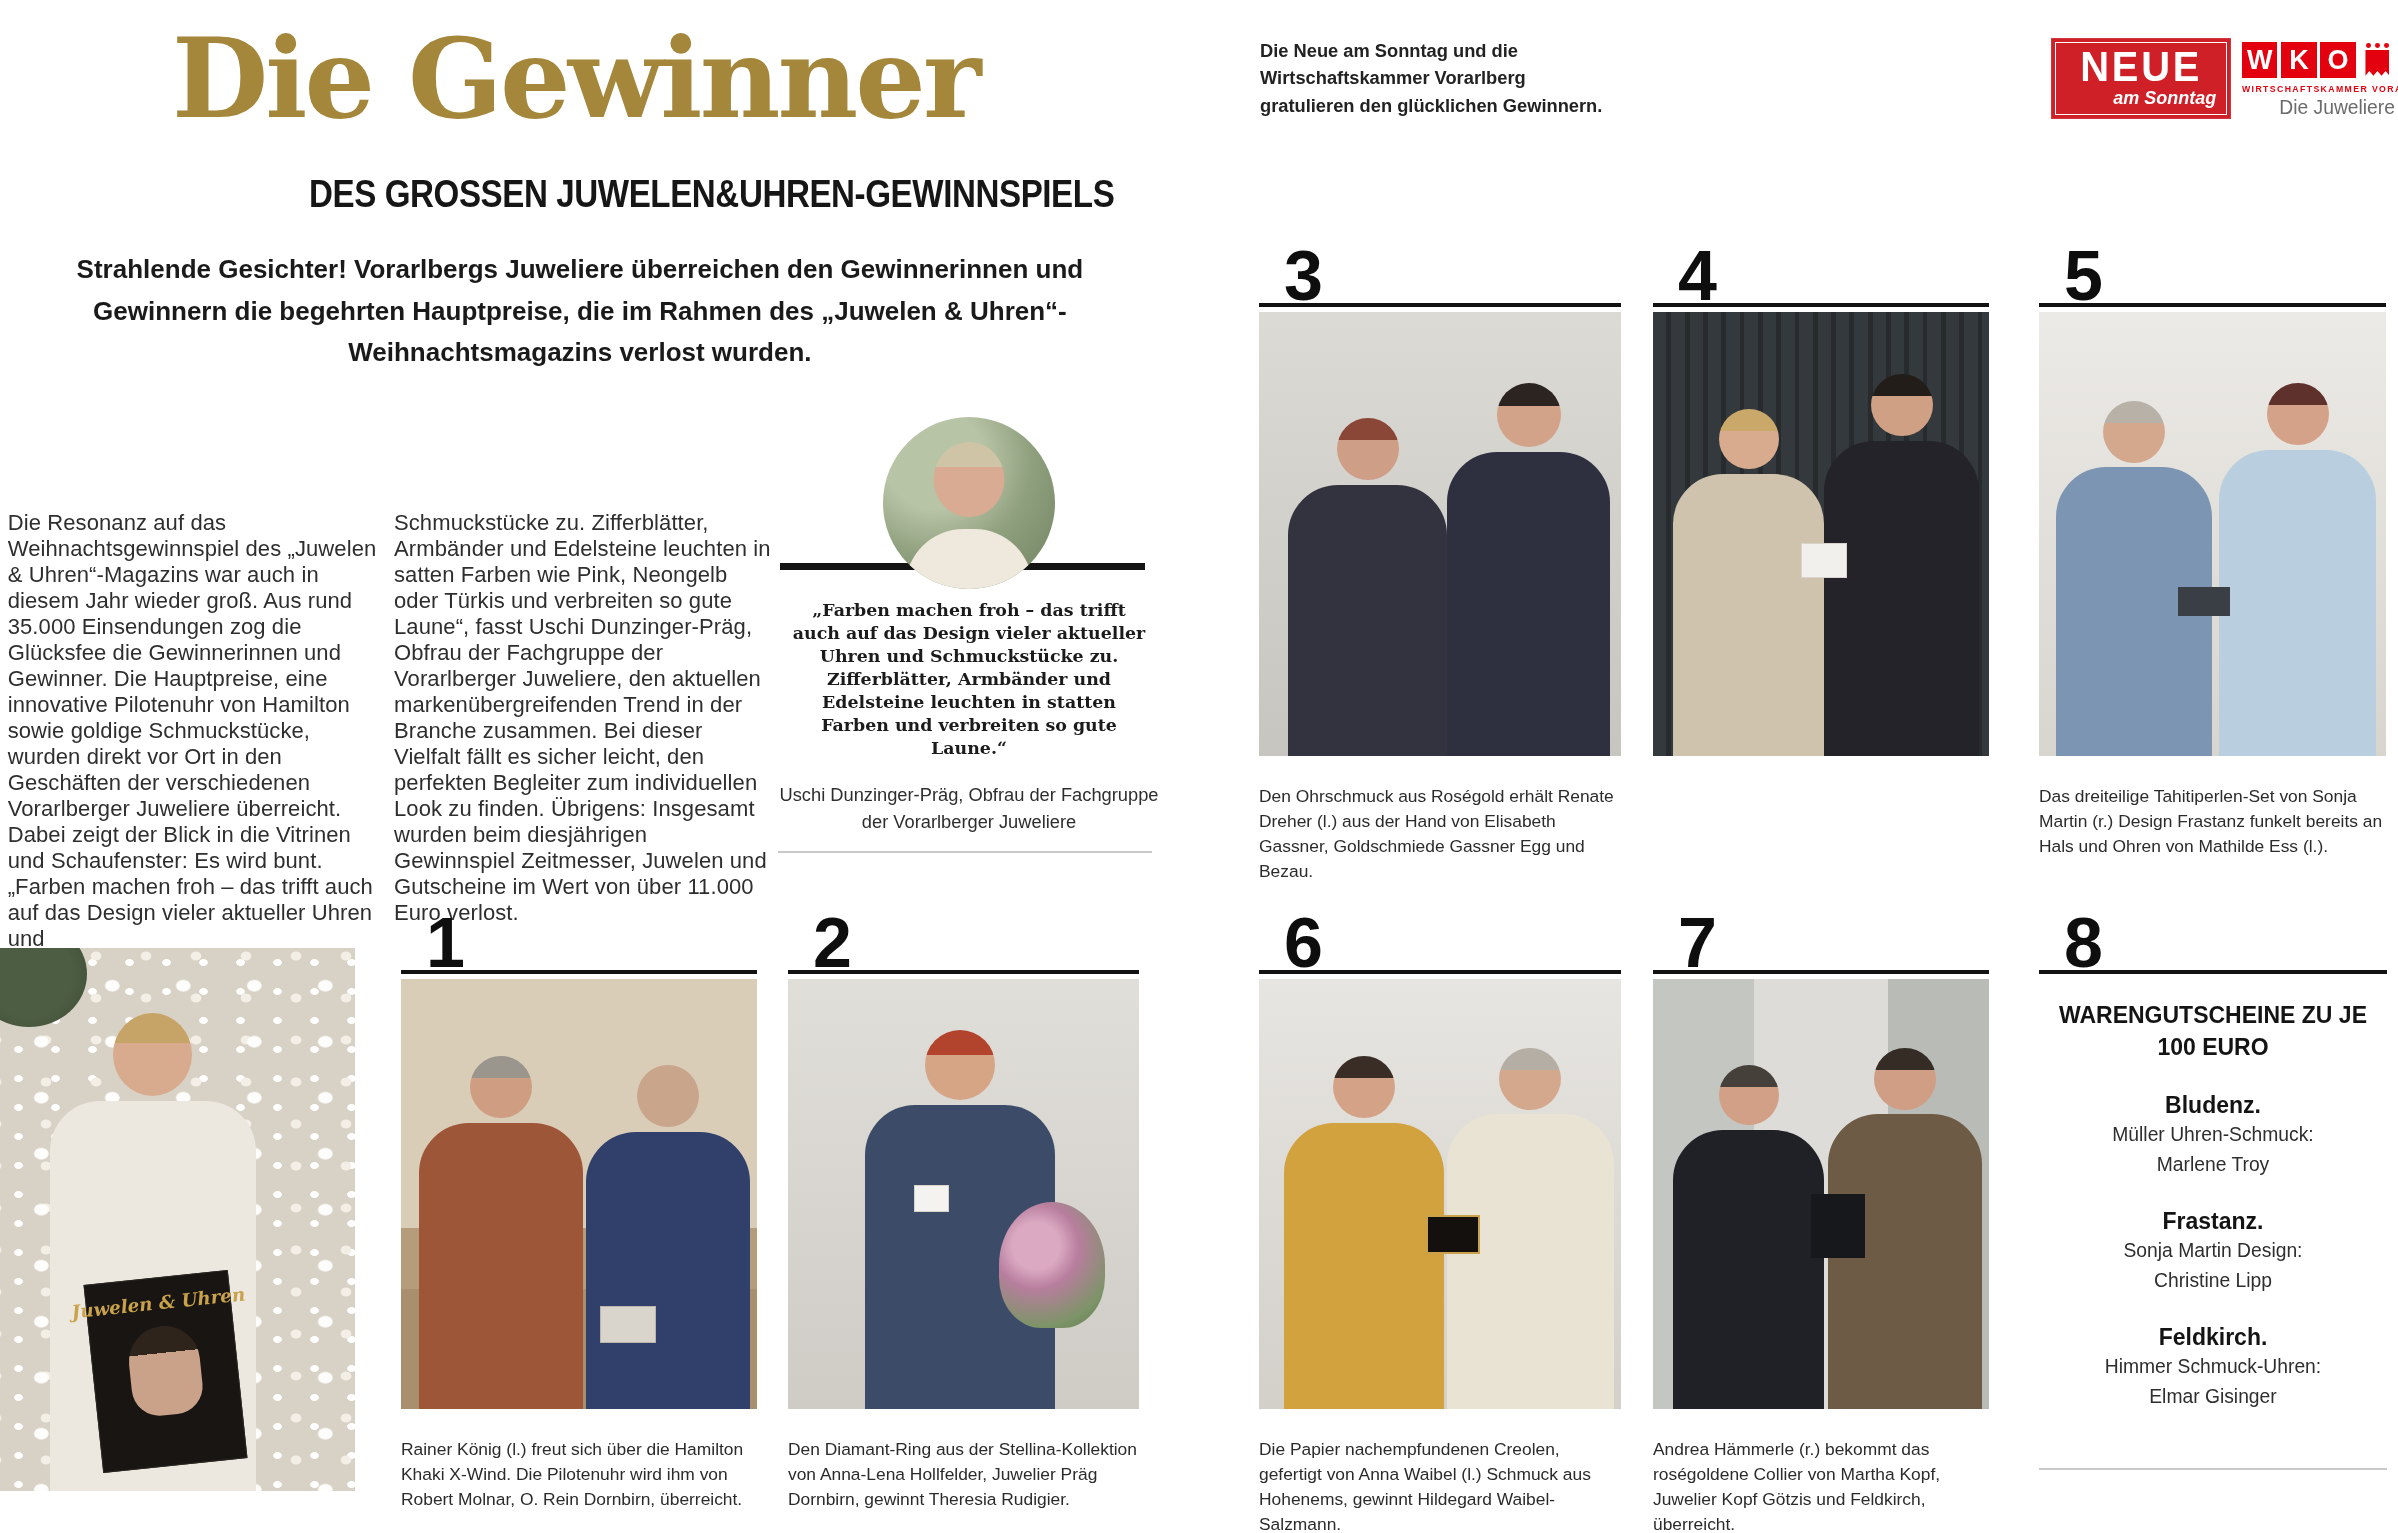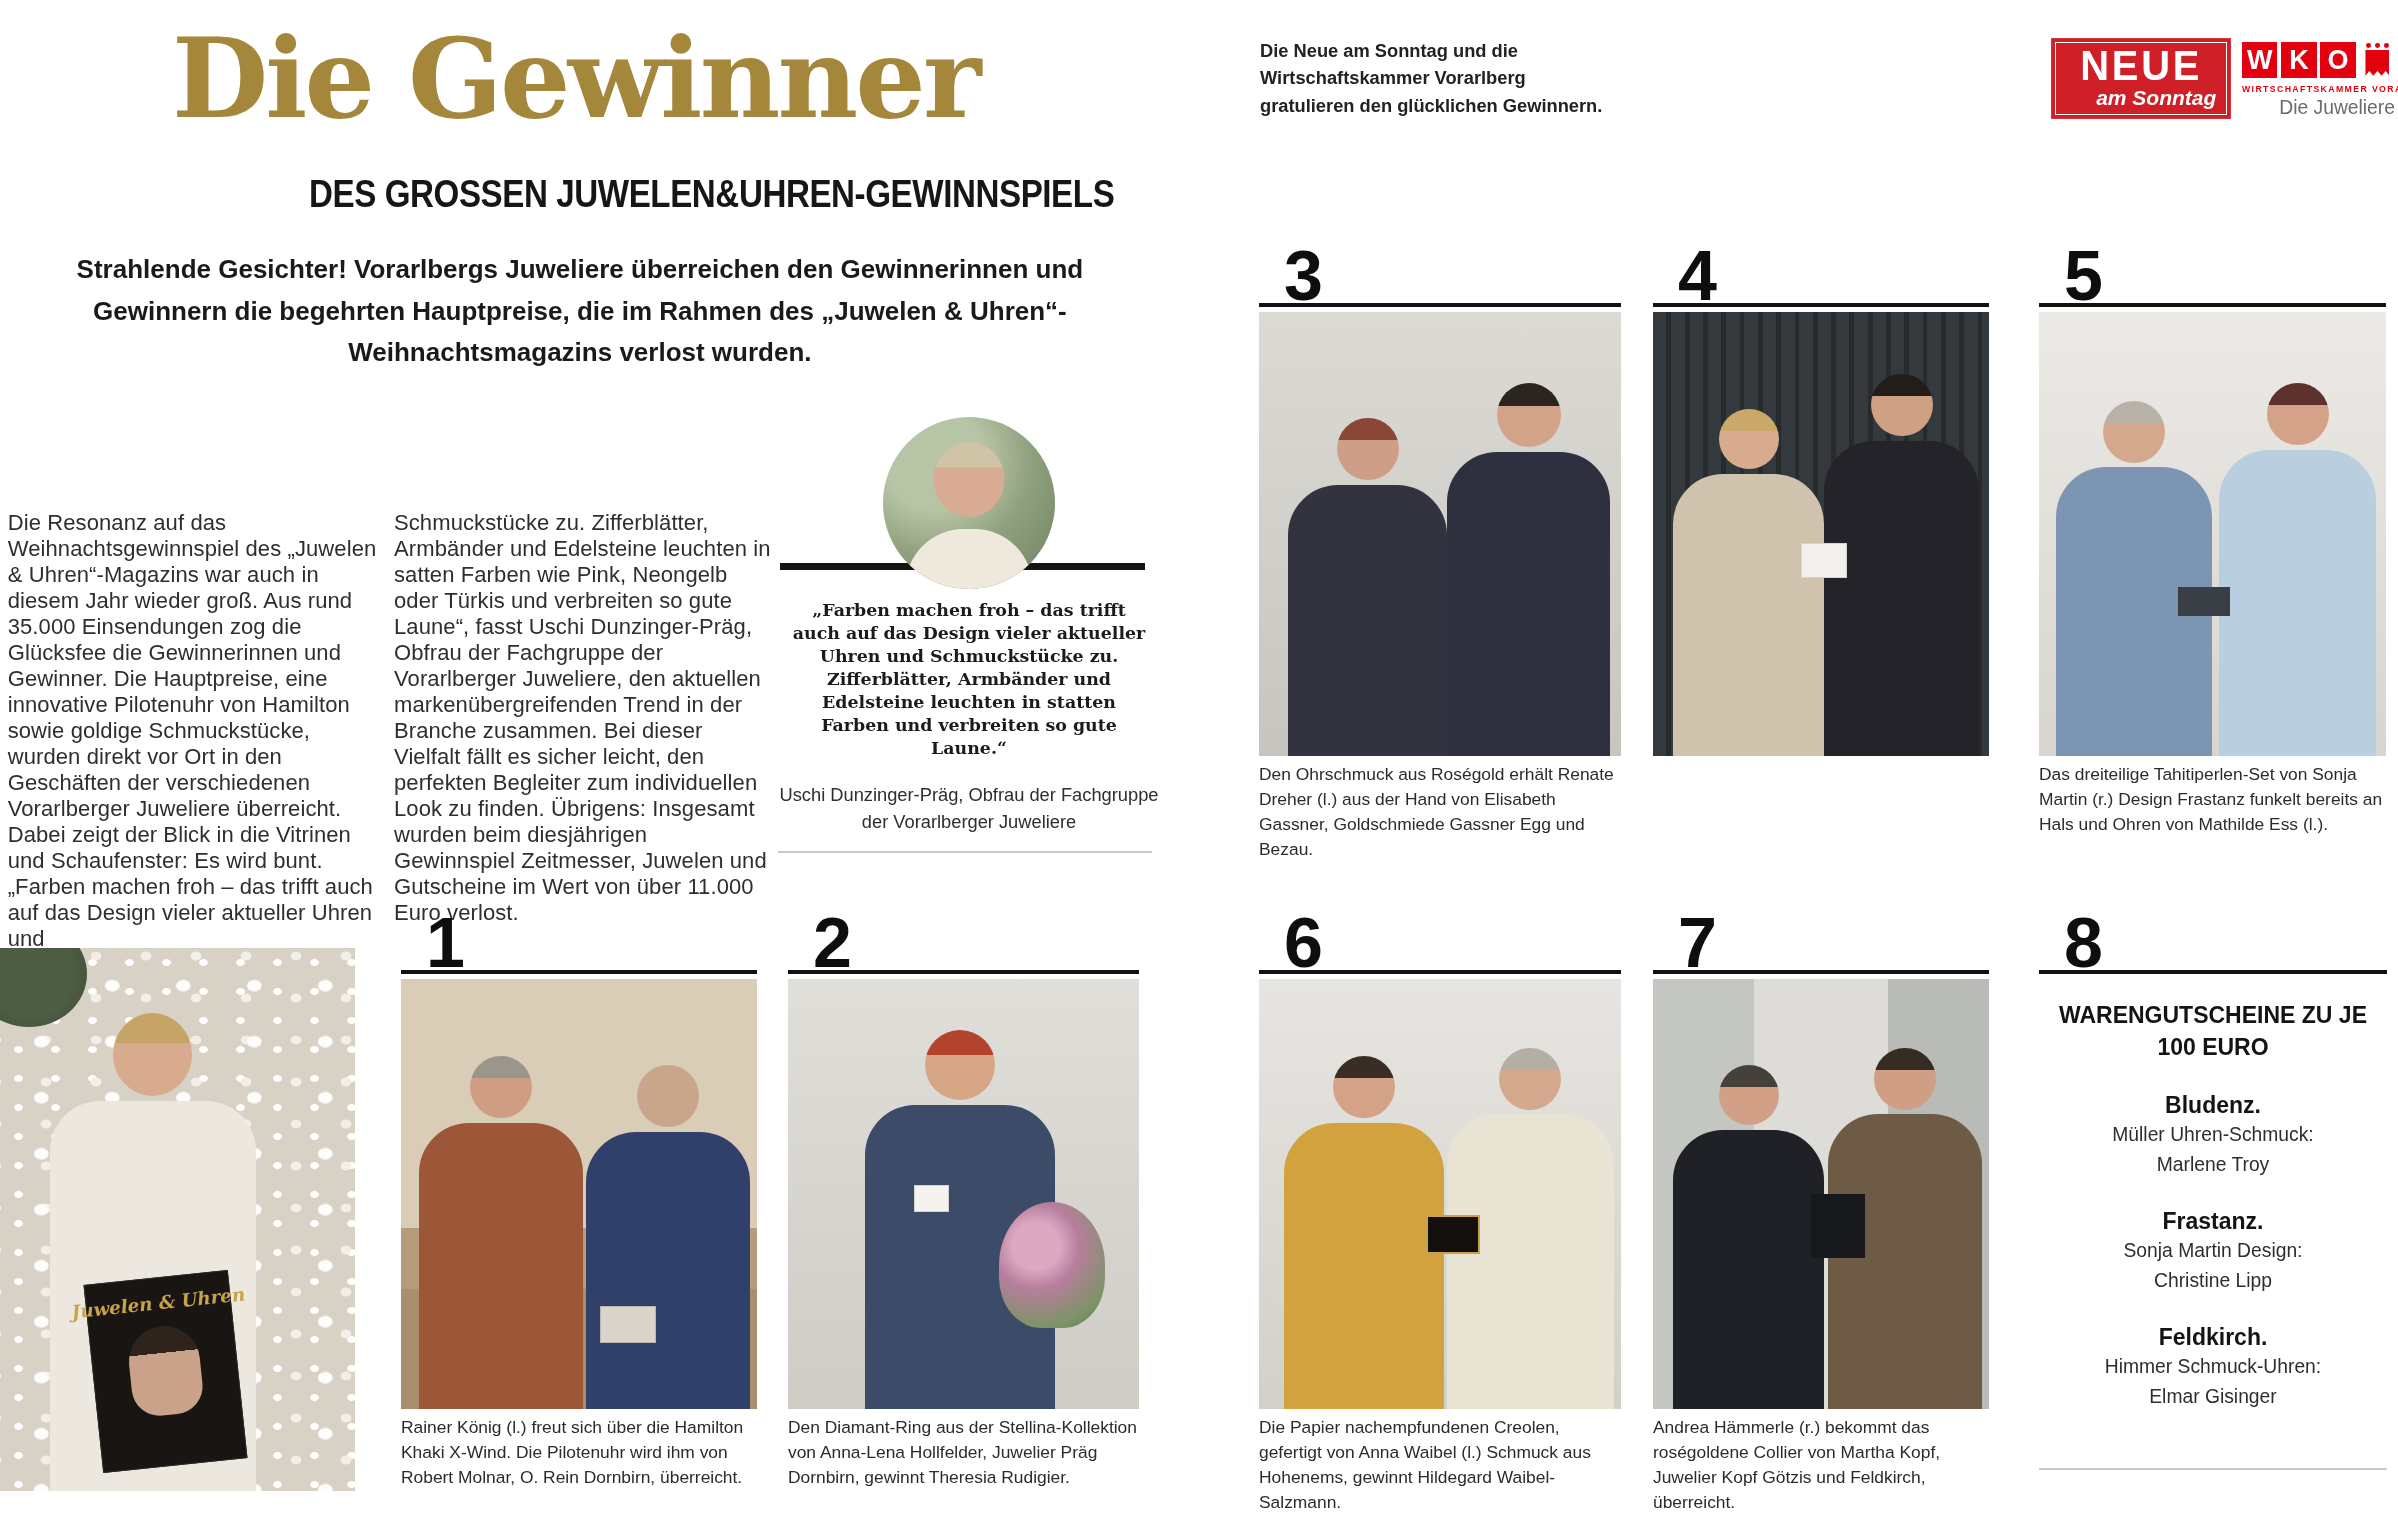--- a/index.html
+++ b/index.html
@@ -30,21 +30,21 @@
     left:2055px;top:42px;width:172px;height:73px;background:#cf2027;
     border:1.9px solid #fff;box-shadow:0 0 0 3.9px #cf2027;box-sizing:border-box;
     display:flex;flex-direction:column;align-items:center;justify-content:center;
   }
   .logo-neue .neue-word{
     color:#fff;font-weight:700;font-size:42px;letter-spacing:2.9px;line-height:.9;
     transform:scaleX(.95);
   }
   .logo-neue .neue-sub{
     align-self:flex-end;margin-right:9.7px;color:#fff;font-style:italic;font-weight:700;
-    font-size:21px;margin-top:1.9px;
+    font-size:18px;margin-top:1.9px;
   }
   
   .logo-wko{left:2242px;top:42px;width:153px;}
   .wko-squares{display:flex;gap:3.9px;align-items:flex-end;}
   .wko-sq{
     width:36px;height:36px;background:#e3000f;color:#fff;font-weight:700;font-size:27px;
     display:flex;align-items:center;justify-content:center;
   }
   .wko-arms{width:36px;height:36px;background:#fff;position:relative;}
   .wko-arms .dots{position:absolute;top:1px;left:6.8px;display:flex;gap:3.9px;}
@@ -89,21 +89,21 @@
   .qthin{margin-top:15.4px;height:1.9px;background:#c9c9c9;margin-right:7.7px;}
 
   
   .card{position:absolute;}
   .num-row{
     height:66px;border-bottom:4.8px solid #121212;display:flex;align-items:flex-end;padding-left:25px;
     box-sizing:border-box;
   }
   .num{font-size:70px;font-weight:700;line-height:.76;letter-spacing:-1.9px;color:#0e0e0e;}
   .photo{position:relative;overflow:hidden;margin-top:4.8px;}
-  .caption{margin-top:6px;font-size:17.4px;line-height:25px;color:#2b2b2b;}
+  .caption{margin-top:28px;font-size:17.4px;line-height:25px;color:#2b2b2b;}
 
   .person{position:absolute;bottom:0;display:flex;flex-direction:column;align-items:center;}
   .head{border-radius:50%;background:linear-gradient(to bottom,var(--hair) 0 36%,var(--skin) 36%);}
   .torso{flex:1;width:100%;margin-top:4.8px;background:var(--shirt);border-radius:50px 50px 0 0;}
 
   
   .ph3{background:linear-gradient(#dcdad5,#c7c5c0);}
   .ph4{background:repeating-linear-gradient(90deg,#34393d 0 13.5px,#272b2e 13.5px 18.3px);}
   .ph5{background:linear-gradient(#eceae6,#d8d5cf);}
   .ph1{background:linear-gradient(#d9cdb8 0 58%,#b59d7c 58% 72%,#a98f6d 72%);}

